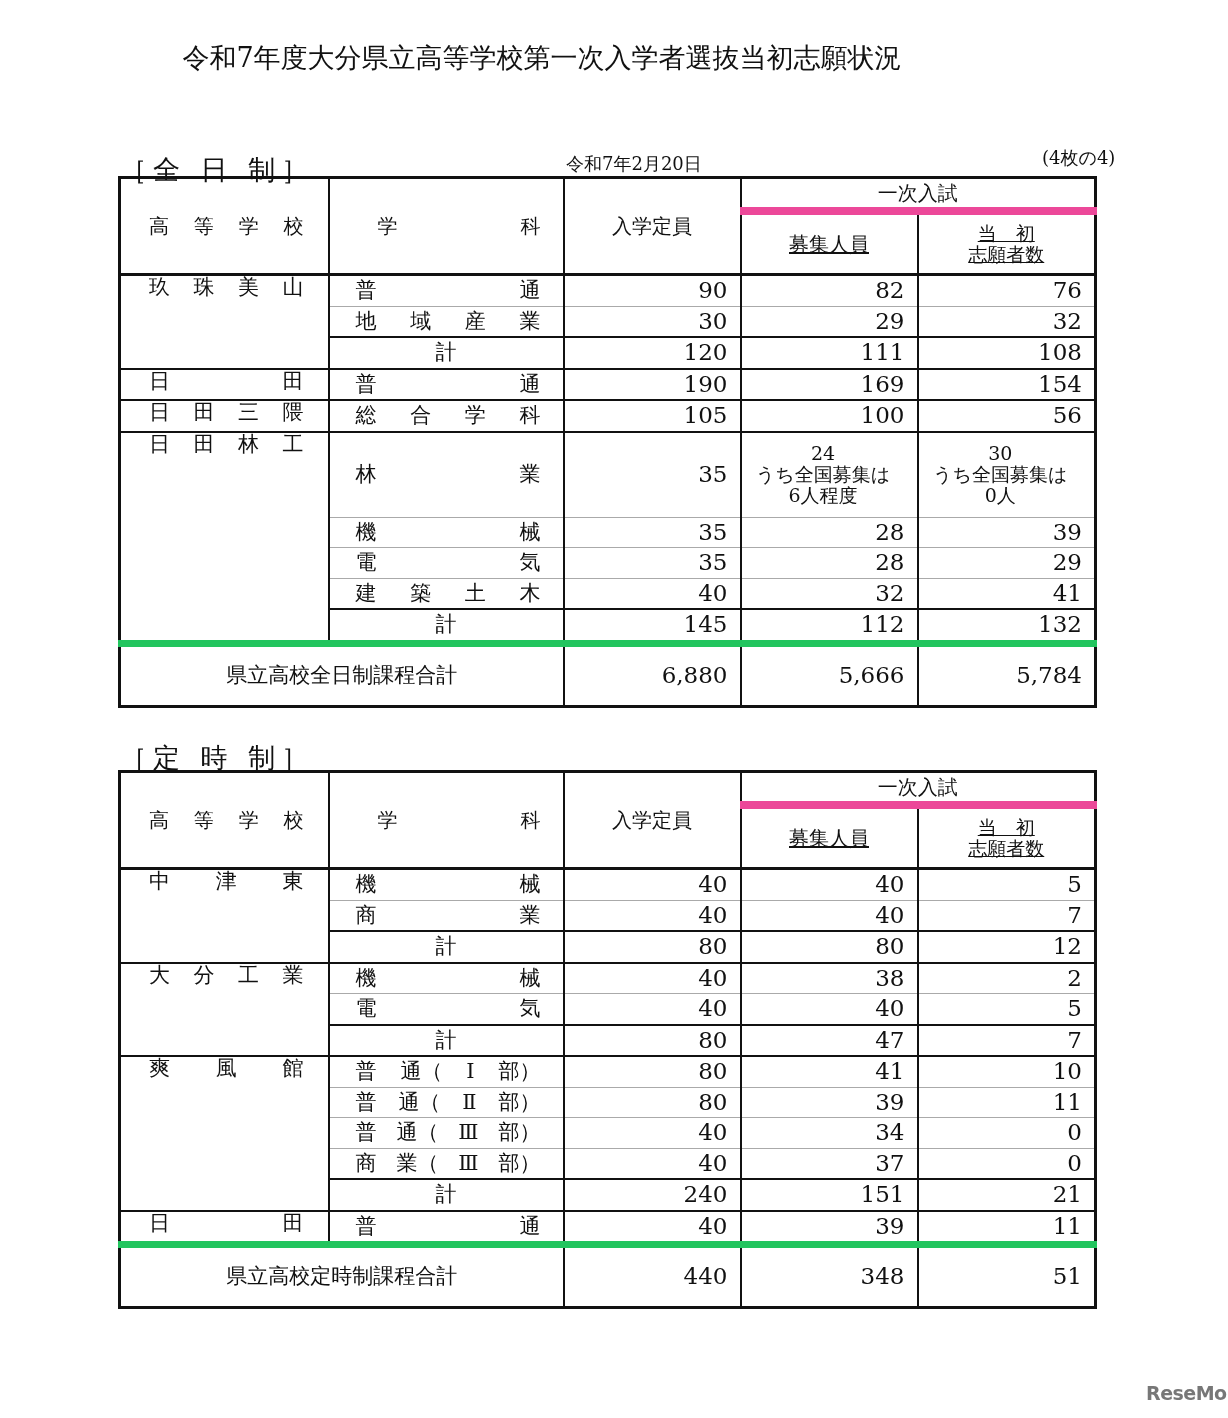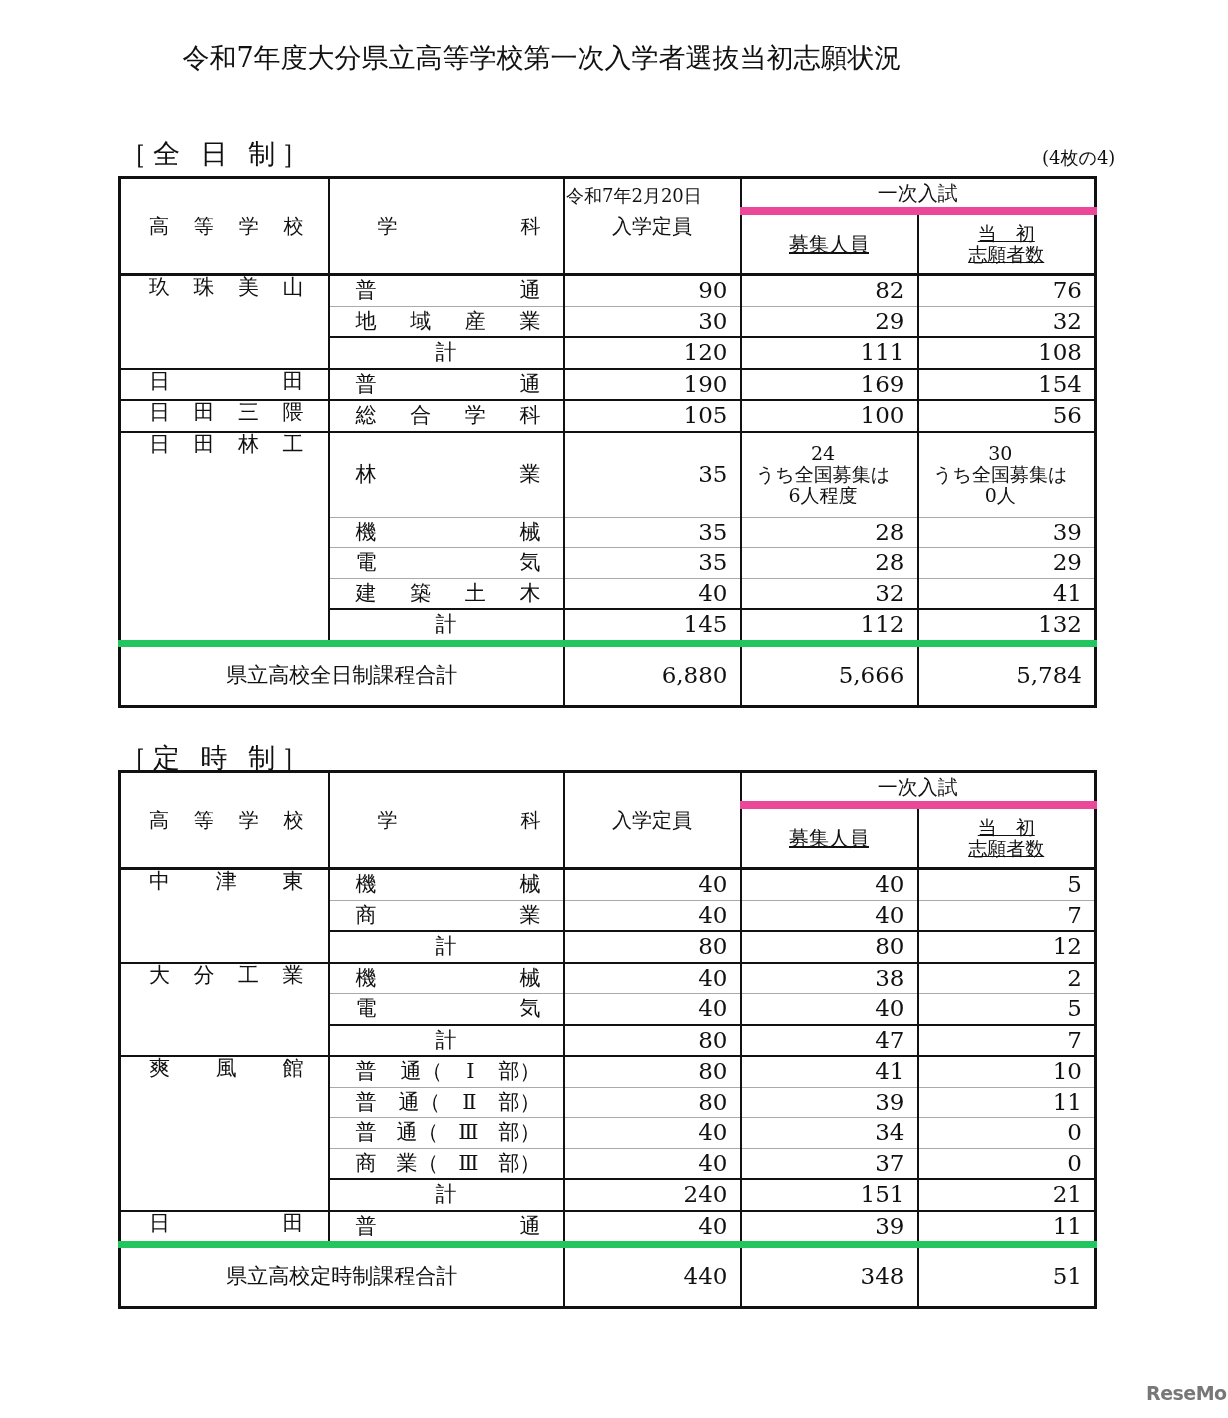--- a/index.html
+++ b/index.html
@@ -1,21 +1,21 @@
 <!DOCTYPE html>
 <html><head>
 <meta charset="utf-8">
 <style>
   html,body{margin:0;padding:0;background:#ffffff;}
   body{width:1228px;height:1418px;position:relative;overflow:hidden;
        font-family:"DejaVu Serif","Liberation Serif",serif;color:#111;}
   .title{position:absolute;top:40px;left:0;width:1084px;text-align:center;
          font-size:27px;letter-spacing:0px;}
   .section-label{position:absolute;left:120px;font-size:27px;font-family:"DejaVu Sans","Liberation Sans",sans-serif;letter-spacing:6px;}
-  .date{position:absolute;top:152px;left:566px;font-size:18px;margin-top:32px;}
+  .date{position:absolute;top:152px;left:566px;font-size:18px;}
   .page-no{position:absolute;top:146px;left:1042px;font-size:18px;}
   table.grid{position:absolute;left:118px;border-collapse:collapse;table-layout:fixed;
              border:3px solid #111;font-size:21px;}
   table.grid td{border-left:2px solid #111;border-right:2px solid #111;padding:0;
                 vertical-align:middle;line-height:1.1;}
   table.grid tr.row td{border-top:1px solid #aaa;height:29.5px;}
   table.grid tr.row td.school{border-top:none;vertical-align:top;padding-left:28px;}
   table.grid tr.row.first td,table.grid tr.row.first td.school{border-top:2px solid #111;}
   table.grid tr.row.sub td{border-top:2px solid #111;}
   table.grid thead td{border-bottom:3px solid #111;text-align:center;font-size:20px;}
@@ -28,21 +28,21 @@
   table.grid tr.total td{border-top:7px solid #22c55e;height:58px;}
   .note{display:block;font-size:19px;line-height:1.1;text-align:center;}
   .logo{position:absolute;left:1146px;top:1382px;font-family:"DejaVu Sans","Liberation Sans",sans-serif;
         font-weight:bold;font-size:19px;color:#777;letter-spacing:-0.5px;}
 </style>
 </head>
 <body>
 
 <div class="title">令和7年度大分県立高等学校第一次入学者選抜当初志願状況</div>
 
-<div class="section-label" style="top:136px;">［全 日 制］</div>
+<div class="section-label" style="top:152px;">［全 日 制］</div>
 <div class="date">令和7年2月20日</div>
 <div class="page-no">(4枚の4)</div>
 
 <table class="grid" id="tbl-full" style="top:176px;width:978px;">
   <colgroup>
       <col style="width:209px">
       <col style="width:235px">
       <col style="width:177px">
       <col style="width:177px">
       <col style="width:178px">

